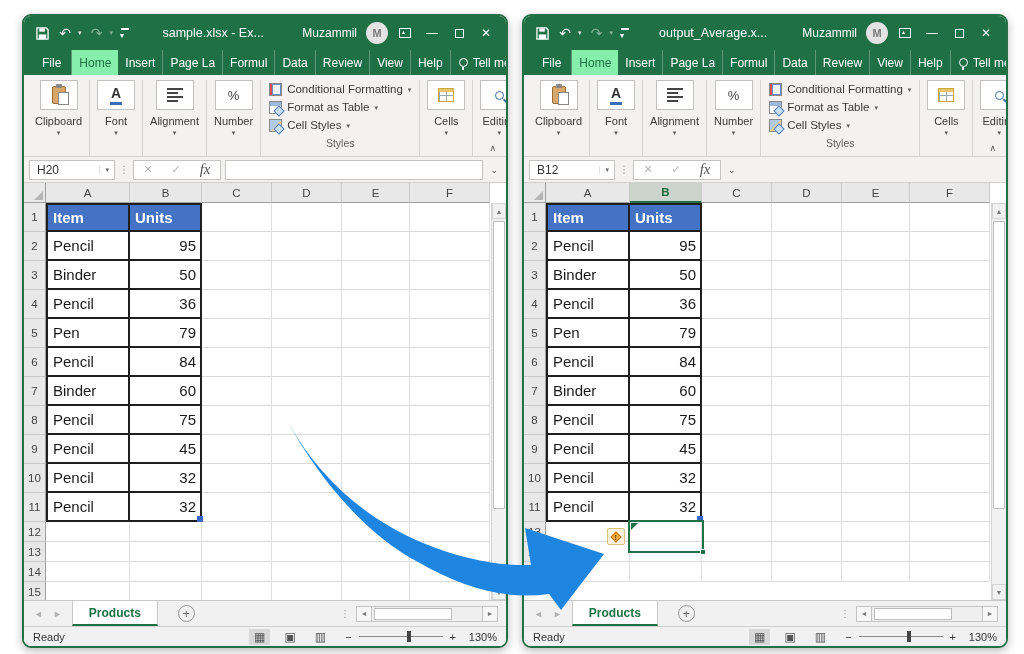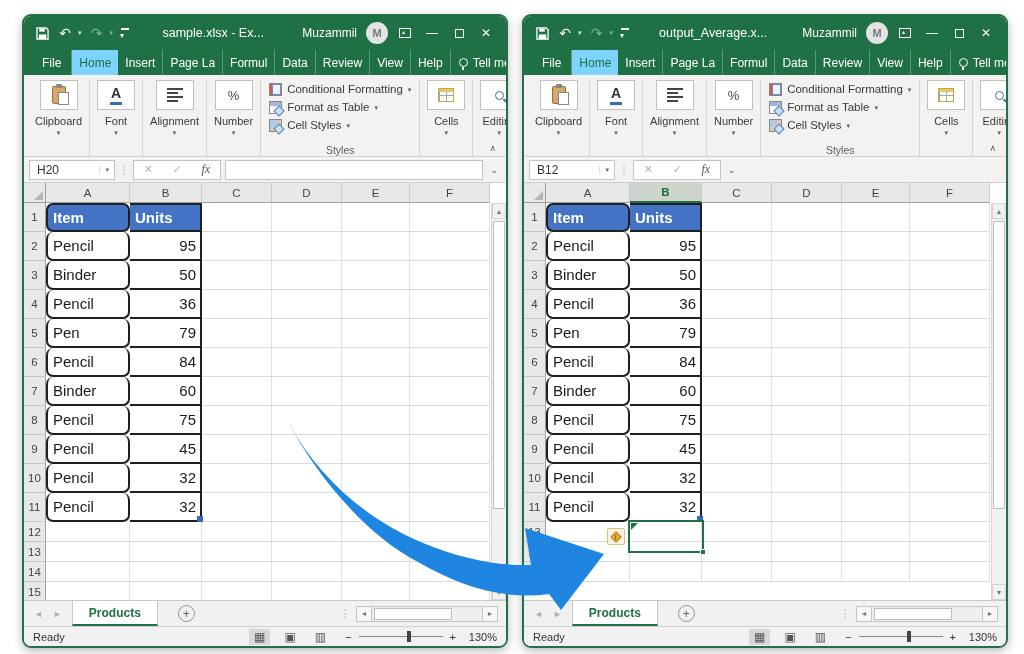--- a/index.html
+++ b/index.html
@@ -23,21 +23,21 @@
   .user-name { font-size:12px; margin-right:2px; }
   .avatar { width:22px; height:22px; border-radius:50%; background:#e3e3e3; color:#7a7a7a; font-size:11px; font-weight:bold;
     display:flex; align-items:center; justify-content:center; flex:0 0 auto; }
   .winbtn { width:20px; height:18px; display:flex; align-items:center; justify-content:center; font-size:12px; }
   .maxbox { width:9px; height:9px; border:1.4px solid #fff; }
   .ribbonopt { width:12px; height:10px; border:1.3px solid #fff; position:relative; }
   .ribbonopt::after{ content:"▴"; position:absolute; font-size:6px; left:2px; top:-1px; }
 
   .menubar { height:25px; background:#1f7145; display:flex; align-items:stretch; color:#fff; font-size:12px; padding-left:8px; flex:0 0 auto; }
   .mtab { display:flex; align-items:center; padding:0 7px; border-right:1px solid rgba(255,255,255,.28); white-space:nowrap; }
-  .mtab.active { background:#7dd3fc; color:#1f7145; border-right:none; }
+  .mtab.active { background:#86efac; color:#1f7145; border-right:none; }
   .mtab.first { padding:0 10px; }
   .m-ico { display:flex; align-items:center; padding:0 8px; gap:5px; white-space:nowrap; }
   .bulb { width:9px; height:9px; border:1.3px solid #fff; border-radius:50%; position:relative; }
   .bulb::after{ content:""; position:absolute; left:2.2px; top:8px; width:2.5px; height:3px; background:#fff; }
 
   
   .ribbon { height:82px; background:#f3f2f1; border-bottom:1px solid #d6d4d2; display:flex; padding:5px 4px 0 4px; position:relative; flex:0 0 auto; }
   .rgroup { display:flex; flex-direction:column; align-items:center; padding:0 7px; border-right:1px solid #d6d4d2; }
   .icon-box { width:38px; height:30px; background:#fff; border:1px solid #c3c1bf; display:flex; align-items:center; justify-content:center; }
   .rg-label { font-size:11px; color:#3b3a39; margin-top:5px; white-space:nowrap; }
@@ -53,58 +53,58 @@
   .styles-grp { display:flex; flex-direction:column; padding:0 8px; border-right:1px solid #d6d4d2; }
   .style-row { display:flex; align-items:center; gap:5px; font-size:11.5px; color:#3b3a39; height:18px; white-space:nowrap; }
   .style-row .rg-caret{ margin-top:1px; }
   .mini-ico { width:13px; height:13px; border:1px solid #8a8886; flex:0 0 auto; }
   .mi-cf { background:linear-gradient(90deg,#d9534f 0 40%,#fff 40%); position:relative; }
   .mi-cf::after{ content:""; position:absolute; right:0; bottom:0; width:7px; height:9px; background:#eef3fb; border:1px solid #6b8cc4; }
   .mi-ft { background:linear-gradient(180deg,#9cb8dd 0 35%,#fff 35%); position:relative; }
   .mi-ft::after{ content:""; position:absolute; right:-2px; bottom:-2px; width:6px; height:6px; background:#c8e0f4; border:1px solid #5b7fb4; transform:rotate(45deg); }
   .mi-cs { background:linear-gradient(135deg,#b0cbea 0 50%,#f0d098 50%); position:relative; }
   .mi-cs::after{ content:""; position:absolute; right:-2px; bottom:-2px; width:6px; height:6px; background:#c8e0f4; border:1px solid #5b7fb4; transform:rotate(45deg); }
-  .styles-label { text-align:center; font-size:10.5px; color:#605e5c; margin-top:10px; }
+  .styles-label { text-align:center; font-size:10.5px; color:#605e5c; margin-top:3px; }
   .cells-ico { width:16px; height:14px; border:1px solid #caa73c; background:
       linear-gradient(#e8c66a 0 3px, transparent 3px),
       linear-gradient(90deg,#9aa 0,#9aa 1px,transparent 1px 7px,#9aa 7px,#9aa 8px,transparent 8px),
       linear-gradient(#9aa 0,#9aa 1px,transparent 1px 6px,#9aa 6px,#9aa 7px,transparent 7px); background-color:#fff; }
   .edit-ico { width:9px; height:9px; border:1.6px solid #3f6ea5; border-radius:50%; position:relative; }
   .edit-ico::after{ content:""; position:absolute; width:5px; height:1.8px; background:#3f6ea5; left:7px; top:8px; transform:rotate(40deg); }
   .collapse-chn { position:absolute; right:10px; bottom:3px; font-size:9px; color:#605e5c; }
 
   
   .fbar { height:26px; background:#f3f2f1; border-bottom:1px solid #d0cece; display:flex; align-items:center; padding:0 5px; gap:4px; flex:0 0 auto; }
   .namebox { width:86px; height:20px; background:#fff; border:1px solid #c6c4c2; display:flex; align-items:center; font-size:12px; color:#333; padding-left:7px; }
   .namebox .nb-caret { margin-left:auto; font-size:7px; color:#666; padding:0 5px; border-left:1px solid #e0e0e0; }
   .fdots { color:#a0a0a0; font-size:10px; }
   .fxbox { width:88px; height:20px; background:#fff; border:1px solid #c6c4c2; display:flex; align-items:center; justify-content:space-around; }
   .fx-x, .fx-ck { color:#b3b3b3; font-size:11px; }
-  .fx-fx { font-family:"Liberation Serif", serif; font-style:italic; font-size:12px; color:#555; }
+  .fx-fx { font-family:"Liberation Serif", serif; font-style:italic; font-size:15px; color:#555; }
   .finput { flex:1; height:20px; background:#fff; border:1px solid #c6c4c2; position:relative; display:flex; align-items:center; font-size:12px; color:#222; }
   .formula-text { margin-left:14px; white-space:nowrap; }
   .win-left .formula-text { margin-left:6px; }
   .formula-oval { position:absolute; left:4px; top:-3px; width:172px; height:24px; border:3px solid #2aa652; border-radius:13px; pointer-events:none; }
   .f-expand { font-size:9px; color:#555; padding:0 3px; }
 
   
   .grid { position:relative; flex:1 1 auto; background:#fff; overflow:hidden; }
   .grid-hdr-row { display:flex; height:20px; }
   .corner-cell { width:22px; background:#e8e8e8; border-right:1px solid #9f9f9f; border-bottom:1px solid #9f9f9f; position:relative; flex:0 0 auto; }
   .corner-cell::after{ content:""; position:absolute; right:2px; bottom:2px; border-left:9px solid transparent; border-bottom:9px solid #b5b5b5; }
   .col-hdr { background:#e8e8e8; border-right:1px solid #c9c9c9; border-bottom:1px solid #9f9f9f; font-size:11.5px; color:#444;
     display:flex; align-items:center; justify-content:center; flex:0 0 auto; }
   .col-hdr.sel { background:#ccd4cc; color:#1e6b41; font-weight:bold; border-bottom:2px solid #1f7145; }
   .grow { display:flex; }
   .rowhdr { width:22px; background:#e8e8e8; border-right:1px solid #9f9f9f; border-bottom:1px solid #c9c9c9; font-size:11.5px; color:#444;
     display:flex; align-items:center; justify-content:center; flex:0 0 auto; }
   .rowhdr.sel { background:#ccd4cc; color:#1e6b41; border-right:2px solid #1f7145; }
   .gcell { border-right:1px solid #e0e0e0; border-bottom:1px solid #dadada; flex:0 0 auto; display:flex; align-items:center; font-size:15px; color:#1a1a1a; overflow:hidden; }
   .gcell.t { border-right:2px solid #1f1f1f; border-bottom:2px solid #1f1f1f; }
-  .gcell.t-left { border-left:2px solid #1f1f1f;border-radius:7px; }
+  .gcell.t-left { border-left:2px solid #1f1f1f; }
   .gcell.t-top { border-top:2px solid #1f1f1f; }
   .gcell.hdrblue { background:#4472c4; color:#fff; font-weight:bold; }
   .gcell.txt { padding-left:5px; }
   .gcell.num { justify-content:flex-end; padding-right:4px; }
   .avg-cell { justify-content:flex-end; padding-right:6px; font-size:15px; }
 
   .vscroll { position:absolute; top:20px; right:0; bottom:0; width:15px; background:#f1f1f1; border-left:1px solid #d4d4d4; }
   .vs-btn { height:16px; display:flex; align-items:center; justify-content:center; font-size:7px; color:#777; background:#f1f1f1; border:1px solid #d4d4d4; }
   .vs-btn.bottom { position:absolute; bottom:0; left:0; right:0; }
   .vs-thumb { position:absolute; top:18px; left:1px; right:1px; height:288px; background:#fff; border:1px solid #bdbdbd; border-radius:1px; }

